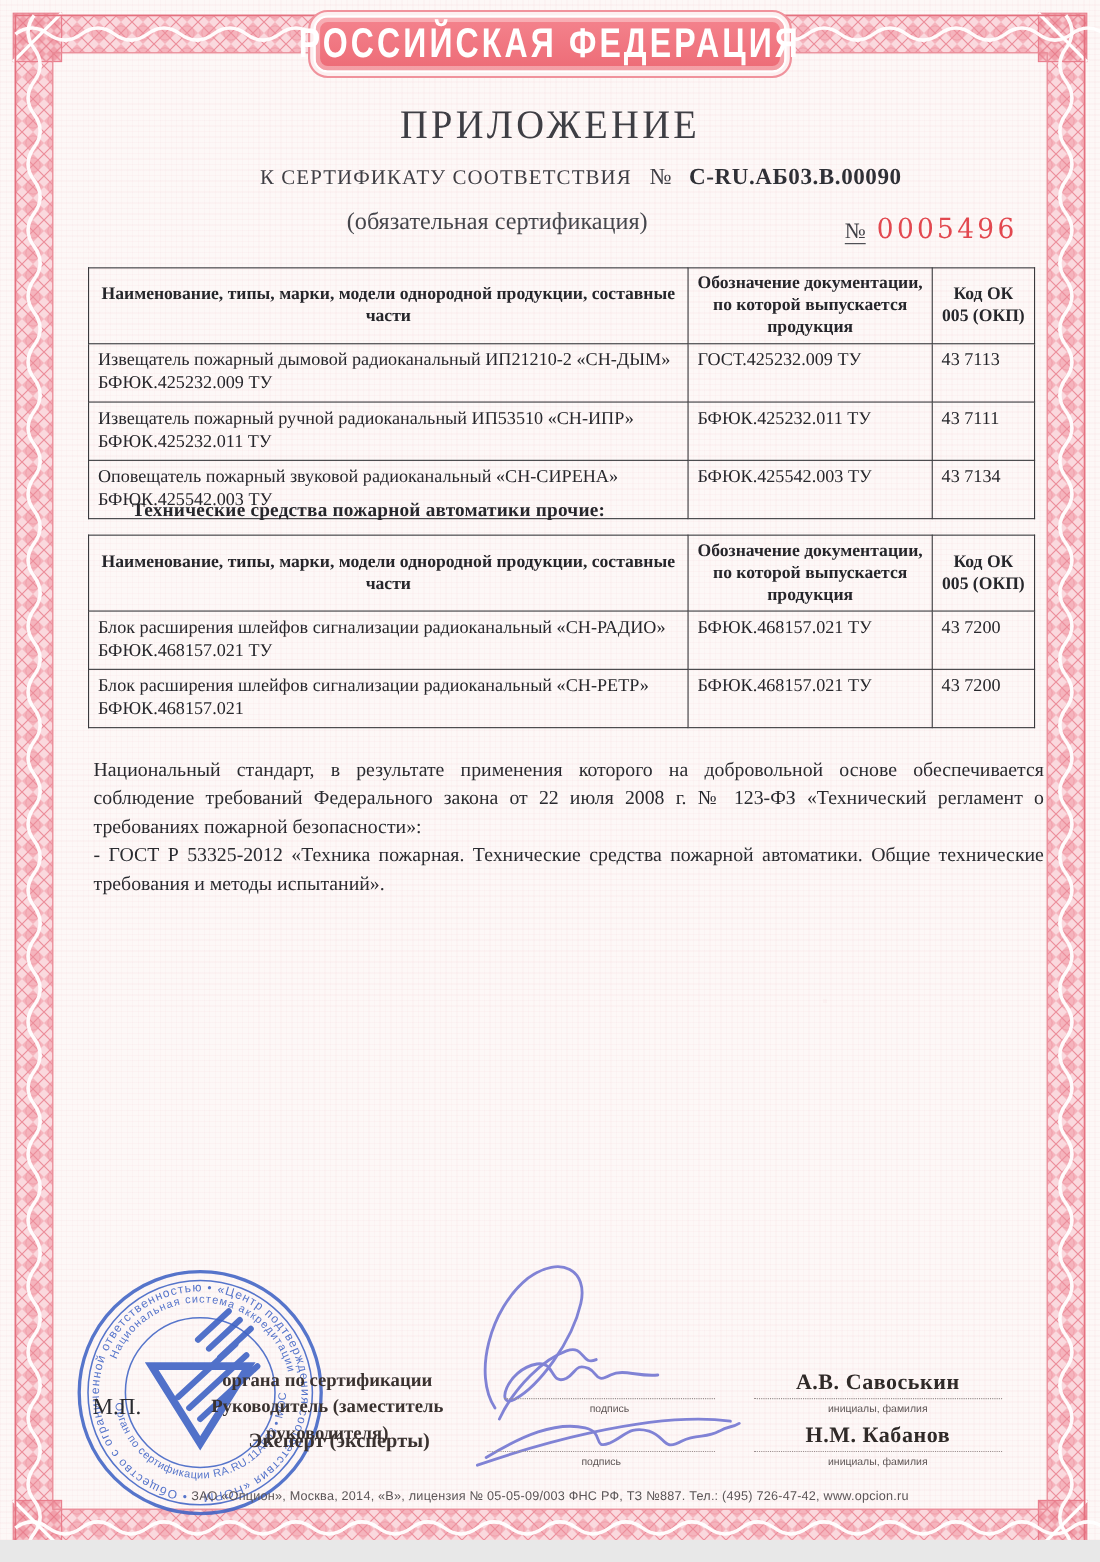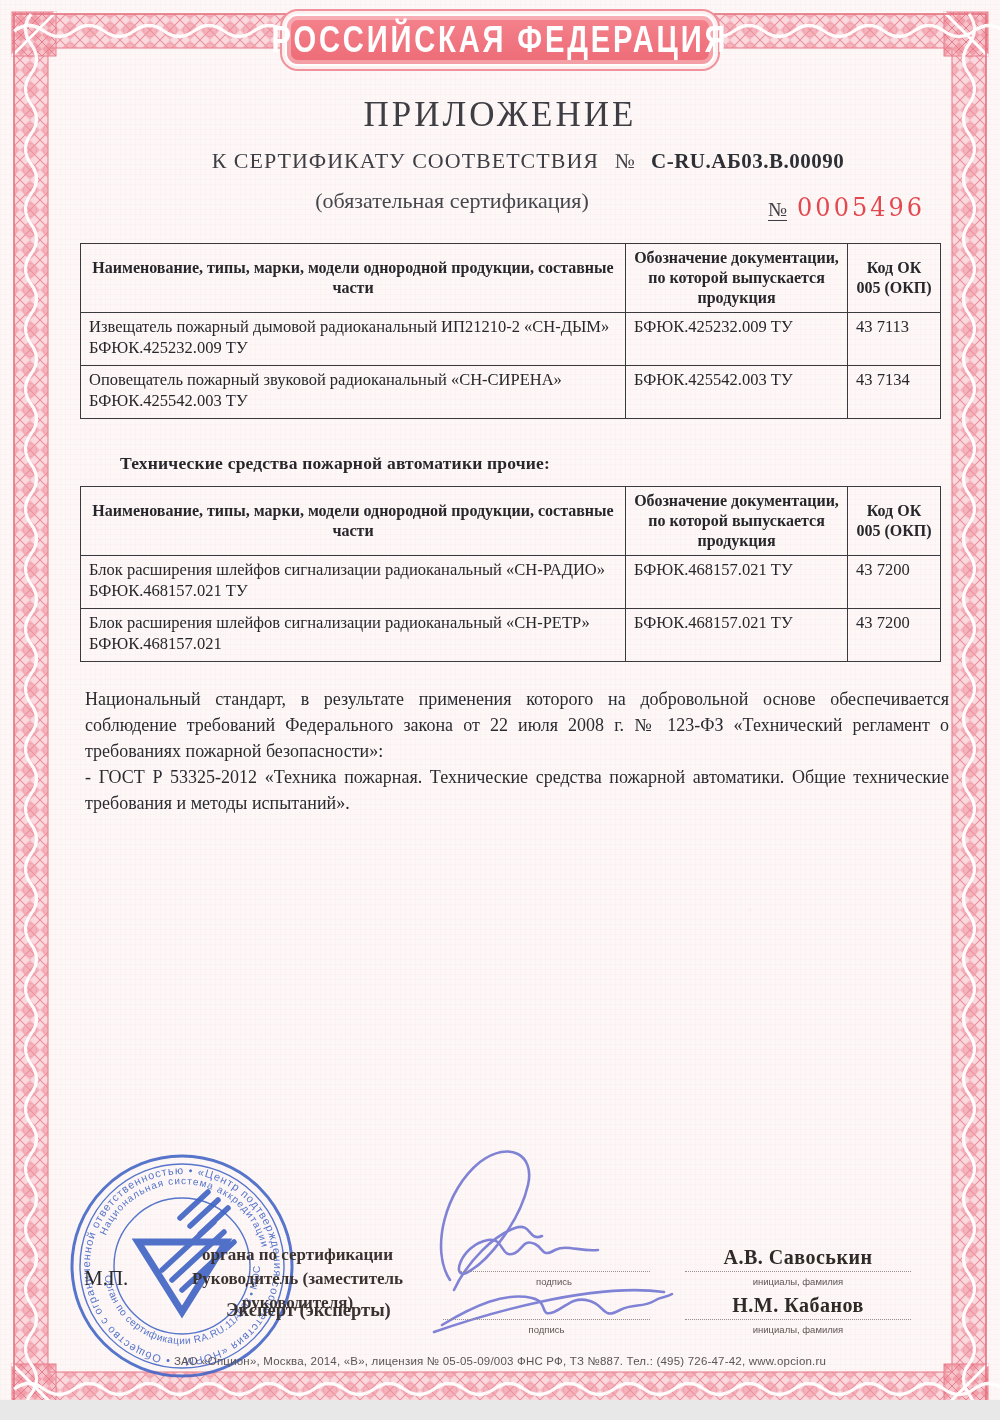--- a/index.html
+++ b/index.html
@@ -45,21 +45,21 @@
   .doc-title {
     position: absolute; left: 0; right: 0; top: 94px; text-align: center;
     font-size: 35px; letter-spacing: 3px; color: #3e3e44;
     transform: scaleY(1.05);
   }
   .cert-line {
     position: absolute; left: 0; right: 0; top: 148px;
     display: flex; justify-content: center; align-items: baseline; gap: 16px;
     transform: translateX(28px);
   }
-  .cert-line .subtitle { font-size: 22px; letter-spacing: 1px; color: #3e3e44; }
+  .cert-line .subtitle { font-size: 19px; letter-spacing: 1px; color: #3e3e44; }
   .cert-line .no-sign { font-size: 21px; color: #3e3e44; }
   .cert-line .cert-no { font-size: 21px; font-weight: bold; color: #2f3036; letter-spacing: 0.5px; }
   .cert-type {
     position: absolute; left: 0; right: 0; top: 188px; text-align: center;
     font-size: 22px; color: #45464c; transform: translateX(-48px);
   }
   .form-no {
     position: absolute; left: 768px; top: 194px; display: flex; align-items: baseline; gap: 10px;
   }
   .form-no .no-sign { font-size: 20px; color: #3e3e44; border-bottom: 1px solid #3e3e44; line-height: 1.05; }
@@ -203,22 +203,27 @@
           <col class="col-code">
         </colgroup>
       <tbody>
           <tr>
         <th>Наименование, типы, марки, модели однородной продукции, составные части</th>
         <th>Обозначение документации, по которой выпускается продукция</th>
         <th>Код ОК 005 (ОКП)</th>
       </tr>
       <tr>
         <td>Извещатель пожарный дымовой радиоканальный ИП21210-2 «СН-ДЫМ» БФЮК.425232.009 ТУ</td>
-        <td>БФЮК.425232.009 ТУ</td>
+        <td>ГОСТ.425232.009 ТУ</td>
         <td>43 7113</td>
+      </tr>
+      <tr>
+        <td>Извещатель пожарный ручной радиоканальный ИП53510 «СН-ИПР» БФЮК.425232.011 ТУ</td>
+        <td>БФЮК.425232.011 ТУ</td>
+        <td>43 7111</td>
       </tr>
       <tr>
         <td>Оповещатель пожарный звуковой радиоканальный «СН-СИРЕНА» БФЮК.425542.003 ТУ</td>
         <td>БФЮК.425542.003 ТУ</td>
         <td>43 7134</td>
       </tr>
     </tbody>
       </table>
 
     <div class="section-heading" style="top:453px;margin-left:35px;">Технические средства пожарной автоматики прочие:</div>

